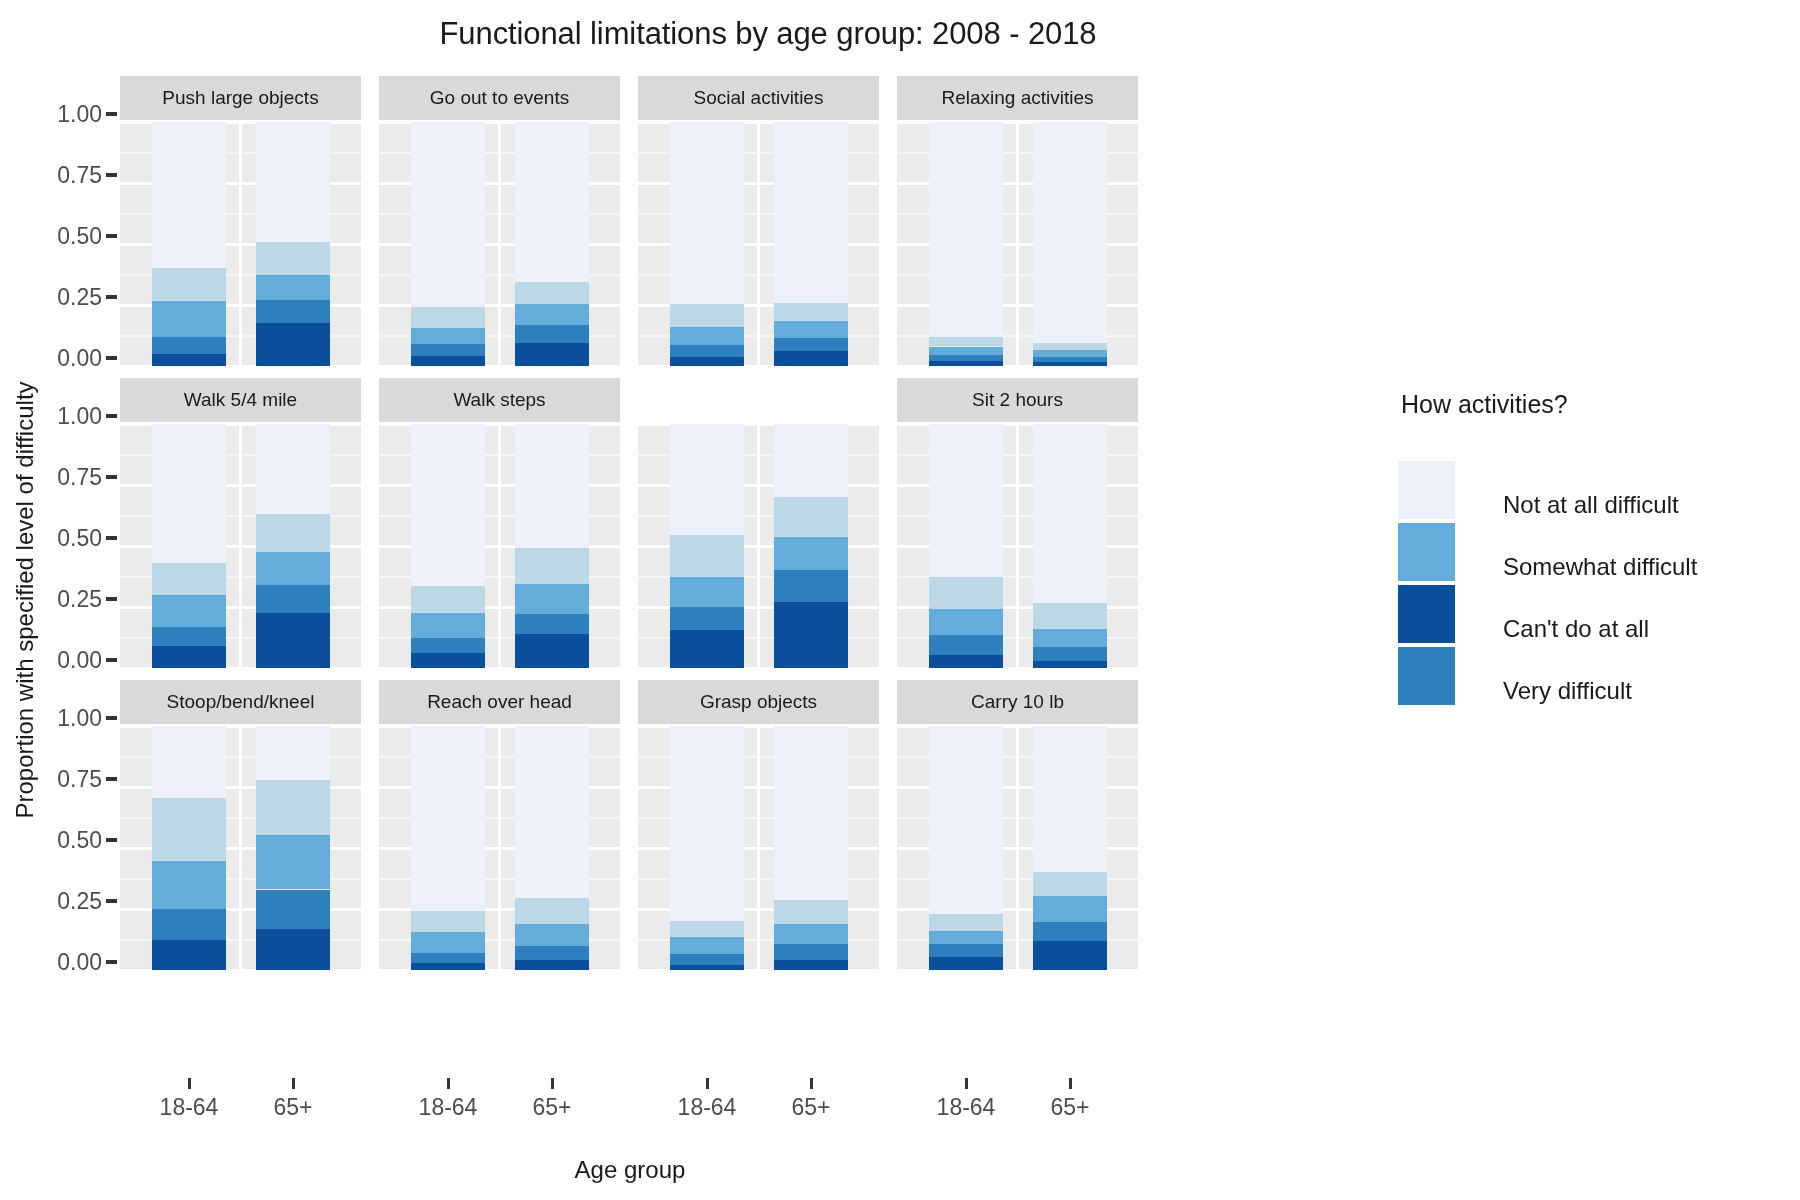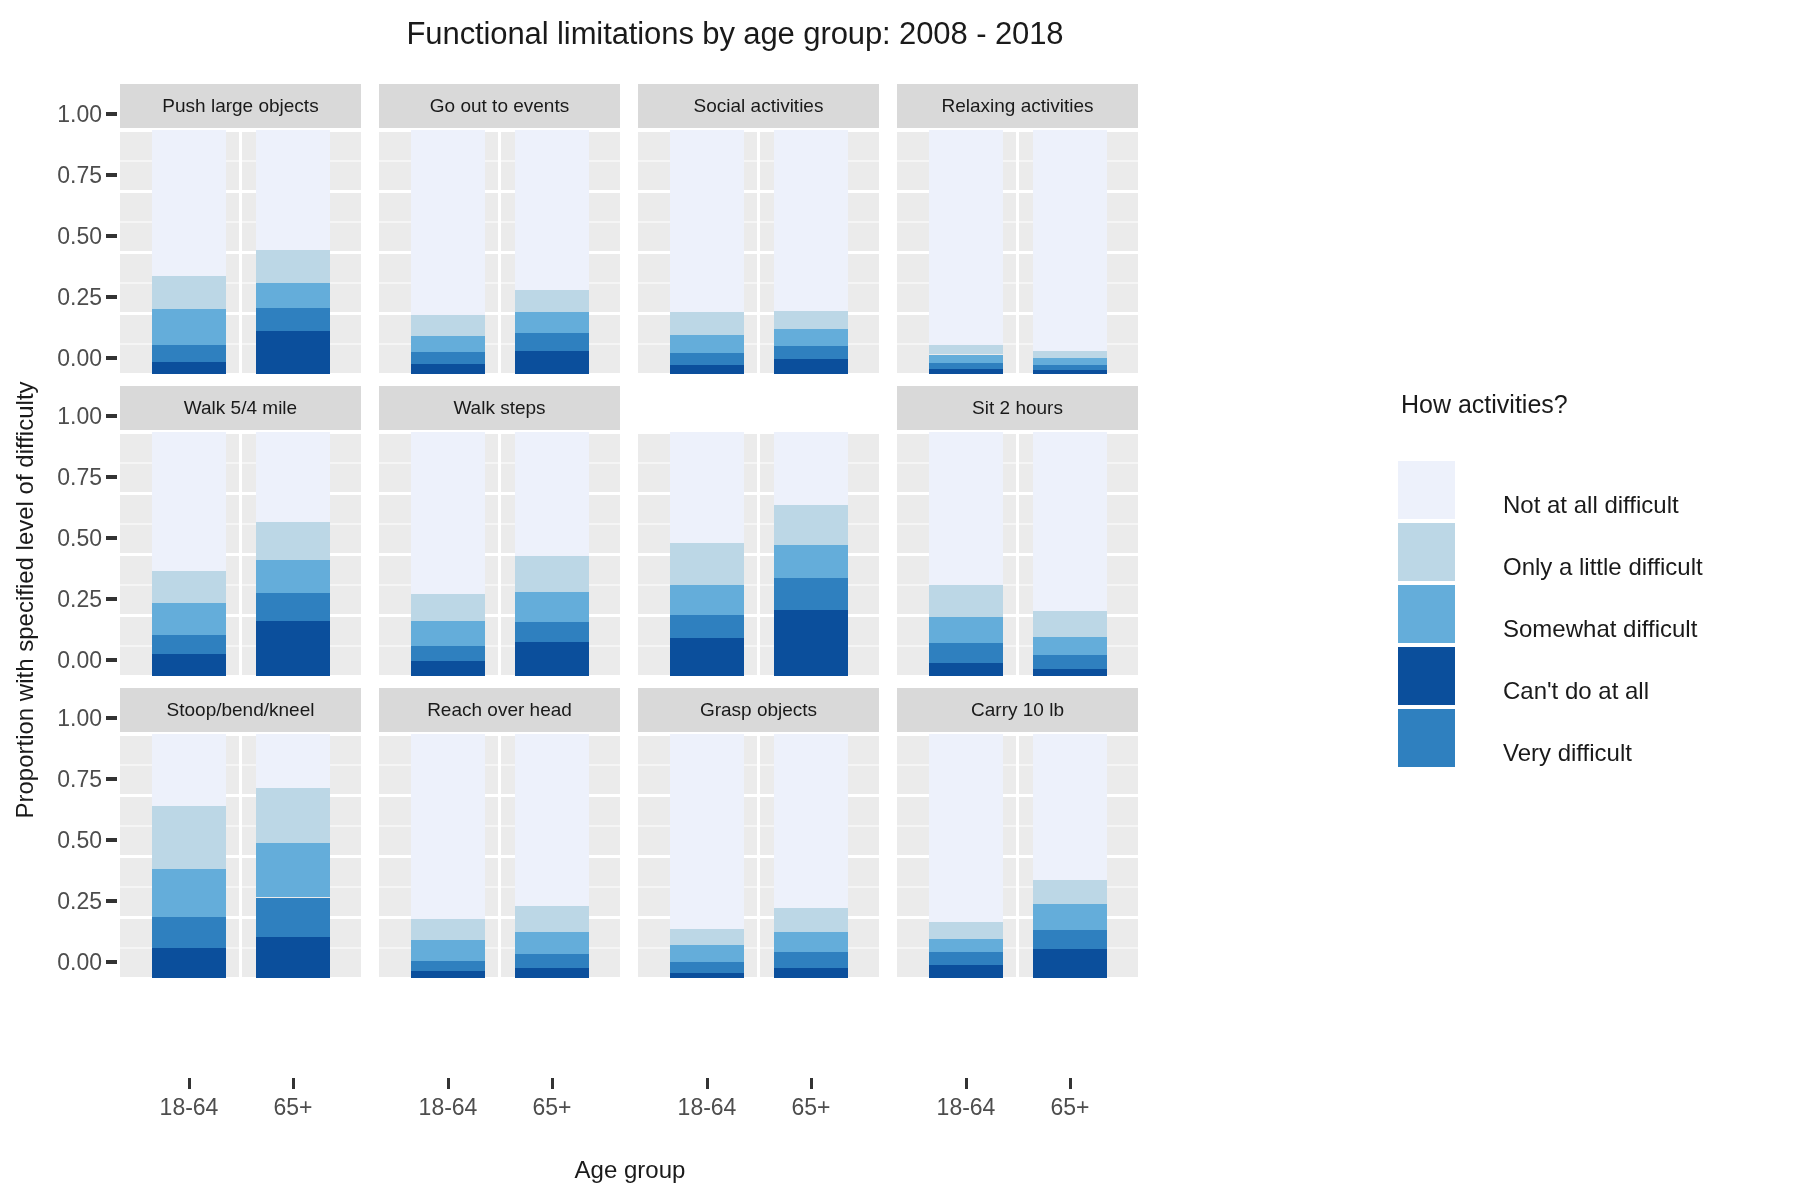--- a/index.html
+++ b/index.html
@@ -24,20 +24,21 @@
   
   .chart-title {
     position: absolute;
     top: 16px;
     left: 0;
     width: 1470px;
     text-align: center;
     font-size: 31px;
     color: #1a1a1a;
     letter-spacing: -0.1px;
+    padding-left: 33px;
   }
 
   
   .y-axis-title {
     position: absolute;
     left: 8px;
     top: 0;
     height: 1200px;
     width: 34px;
     display: flex;
@@ -77,21 +78,21 @@
     left: 0;
     width: 1020px;
     height: 290px;
   }
   .facet-row.r0 { top: 0px; }
   .facet-row.r1 { top: 302px; }
   .facet-row.r2 { top: 604px; }
 
   .facet {
     position: absolute;
-    top: 16px;
+    top: 8px;
     width: 254px;
     height: 290px;
   }
   .facet.c0 { left: 0px; }
   .facet.c1 { left: 259px; }
   .facet.c2 { left: 518px; }
   .facet.c3 { left: 777px; }
 
   .facet-strip {
     position: absolute;
@@ -705,24 +706,20 @@
   <div class="x-axis-title">Age group</div>
 
   <div class="legend">
     <div class="legend-title">How activities?</div>
     <div class="legend-items" id="legend-items">
         <div class="legend-row">
           <div class="legend-key" style="background: rgb(237, 241, 251);"></div>
           <div class="legend-label">Not at all difficult</div>
         </div>
         <div class="legend-row">
-          <div class="legend-key" style="background: rgb(188, 215, 230);"></div>
-          <div class="legend-label">Only a little difficult</div>
-        </div>
-        <div class="legend-row">
           <div class="legend-key" style="background: rgb(100, 173, 218);"></div>
           <div class="legend-label">Somewhat difficult</div>
         </div>
         <div class="legend-row">
           <div class="legend-key" style="background: rgb(11, 79, 156);"></div>
           <div class="legend-label">Can't do at all</div>
         </div>
         <div class="legend-row">
           <div class="legend-key" style="background: rgb(47, 128, 191);"></div>
           <div class="legend-label">Very difficult</div>

